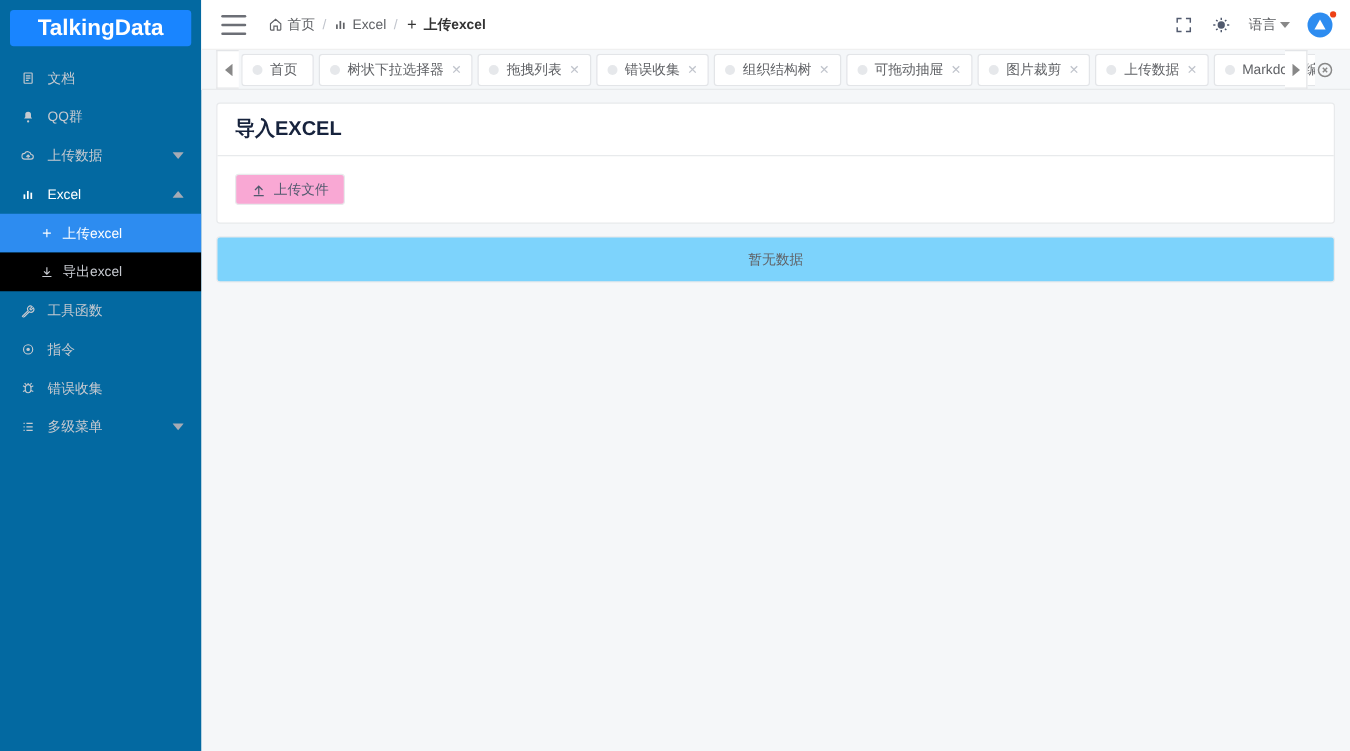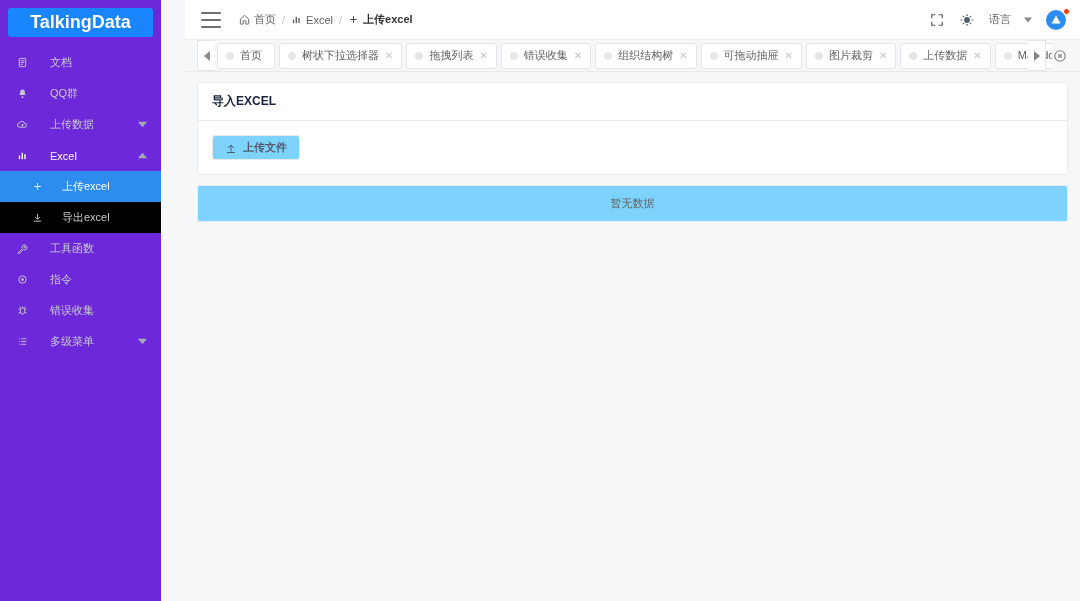--- a/index.html
+++ b/index.html
@@ -1,69 +1,69 @@
 <!DOCTYPE html>
 <html><head>
 <meta charset="utf-8">
 <style>
   * { box-sizing: border-box; margin: 0; padding: 0; }
   html, body { height: 100%; font-family: -apple-system, BlinkMacSystemFont, "Segoe UI", "Helvetica Neue", Arial, sans-serif; font-size: 12px; color: #515a6e; background: #f5f7f9; }
   body { display: flex; }
 
   
-  .sidebar { width: 161px; background: #6d28d9; color: #fff; display: flex; flex-direction: column; flex-shrink: 0; }
+  .sidebar { width: 161px; background: #0369a1; color: #fff; display: flex; flex-direction: column; flex-shrink: 0; }
   .logo { margin: 8px; background: #1985ff; border-radius: 3px; padding: 4px 8px; color: #fff; font-size: 18px; font-weight: 700; text-align: center; }
   .menu { flex: 1; overflow-y: auto; padding-top: 2px; }
-  .menu-item { display: flex; align-items: center; height: 31px; padding: 0 14px; color: #c7cad0; font-size: 11px; cursor: pointer; position: relative; gap: 12px; }
+  .menu-item { display: flex; align-items: center; height: 31px; padding: 0 14px; color: #c7cad0; font-size: 11px; cursor: pointer; position: relative; }
   .menu-item.white { color: #fff; }
   .menu-item .mi-icon { width: 16px; display: inline-flex; justify-content: center; margin-right: 8px; font-size: 11px; }
   .menu-item .mi-caret { margin-left: auto; font-size: 10px; color: #a6abb5; }
   .submenu-holder {}
   .submenu-holder .menu-item.sub { padding-left: 30px; background: #000; }
   .submenu-holder .menu-item.sub.active { background: #2d8cf0; color: #fff; }
   .submenu-holder .menu-item.sub .mi-icon { width: 14px; margin-right: 6px; }
 
   
-  .main { flex: 1; display: flex; flex-direction: column; min-width: 0; margin-left: 24px; }
+  .main { flex: 1; display: flex; flex-direction: column; min-width: 0; }
 
   
   .header { height: 40px; background: #fff; display: flex; align-items: center; padding: 0 10px 0 16px; border-bottom: 1px solid #f0f0f0; }
   .hamburger { width: 20px; height: 16px; display: flex; flex-direction: column; justify-content: space-between; cursor: pointer; margin-right: 18px; }
   .hamburger span { display: block; height: 2px; background: #6c6f76; border-radius: 1px; }
   .breadcrumb { display: flex; align-items: center; font-size: 11px; color: #606266; gap: 6px; }
   .breadcrumb .sep { color: #c0c4cc; }
   .breadcrumb .crumb { display: flex; align-items: center; gap: 4px; }
   .breadcrumb .crumb.last { font-weight: 700; color: #333; }
   .header-spacer { flex: 1; }
   .header-actions { display: flex; align-items: center; gap: 14px; }
   .header-actions .h-icon { width: 16px; height: 16px; display: inline-flex; align-items: center; justify-content: center; cursor: pointer; color: #515a6e; }
-  .lang { display: flex; align-items: center; gap: 13px; cursor: pointer; font-size: 11px; color: #606266; justify-content: center; }
+  .lang { display: flex; align-items: center; gap: 3px; cursor: pointer; font-size: 11px; color: #606266; justify-content: center; }
   .avatar-wrap { position: relative; width: 24px; height: 24px; }
   .avatar { width: 20px; height: 20px; border-radius: 50%; background: linear-gradient(135deg,#2d8cf0 0%,#2d8cf0 100%); display: inline-flex; align-items: center; justify-content: center; margin-top:2px; }
   .avatar svg { fill: #fff; }
   .avatar-dot { position: absolute; top: 0; right: 0; width: 7px; height: 7px; background: #ed4014; border-radius: 50%; border: 1px solid #fff; }
 
   
   .tabs-bar { height: 32px; background: #f5f7f9; border-bottom: 1px solid #e8eaec; display: flex; align-items: center; padding: 0 6px 0 12px; position: relative; }
   .tabs-scroll { position: absolute; top: 0; bottom: 0; width: 18px; display: flex; align-items: center; justify-content: center; background: #fff; border: 1px solid #e3e5e8; cursor: pointer; z-index: 2; }
   .tabs-scroll.left { left: 12px; border-right: none; }
   .tabs-scroll.right { right: 34px; border-left: none; }
   .tabs-close-all { position: absolute; right: 10px; top: 0; bottom: 0; width: 20px; display: flex; align-items: center; justify-content: center; cursor: pointer; }
   .tabs { flex: 1; display: flex; align-items: center; overflow: hidden; margin: 0 22px 0 20px; gap: 4px; }
   .tab { height: 26px; border: 1px solid #e3e5e8; background: #fff; border-radius: 3px; display: flex; align-items: center; padding: 0 8px; gap: 6px; font-size: 11px; color: #606266; cursor: pointer; white-space: nowrap; flex-shrink: 0; }
   .tab .dot { width: 8px; height: 8px; border-radius: 50%; background: #e6e8eb; flex-shrink: 0; }
   .tab .close { color: #c0c4cc; font-size: 10px; }
   .tab.home { padding-right: 12px; }
 
   
   .content { flex: 1; padding: 10px 12px; overflow: auto; }
   .card { background: #fff; border: 1px solid #e8eaec; border-radius: 3px; margin-bottom: 10px; }
-  .card-header { padding: 10px 14px; font-weight: 700; color: #17233d; font-size: 12px; border-bottom: 1px solid #e8eaec; }
+  .card-header { padding: 10px 14px; font-weight: 700; color: #17233d; font-size: 16px; border-bottom: 1px solid #e8eaec; }
   .card-body { padding: 14px; }
-  .upload-btn { display: inline-flex; align-items: center; gap: 6px; border: 1px solid #e8eaec; border-radius: 3px; padding: 4px 12px; font-size: 11px; cursor: pointer; color: #515a6e; background: #7dd3fc; font-weight: bold; }
+  .upload-btn { display: inline-flex; align-items: center; gap: 6px; border: 1px solid #e8eaec; border-radius: 3px; padding: 4px 12px; font-size: 11px; cursor: pointer; color: #515a6e; background: #f9a8d4; }
   .empty-card { background: #7dd3fc; border: 1px solid #e8eaec; border-radius: 3px; text-align: center; padding: 10px 0; color: #606266; font-size: 11px; }
 
   svg { display: block; }
 </style>
 </head>
 <body>
 
 <aside class="sidebar">
   <div class="logo">TalkingData</div>
   <nav class="menu" id="menu">

